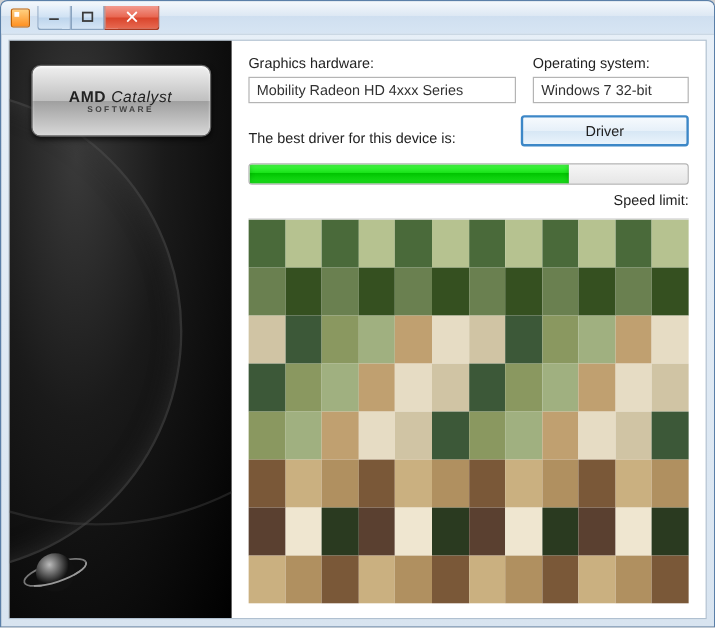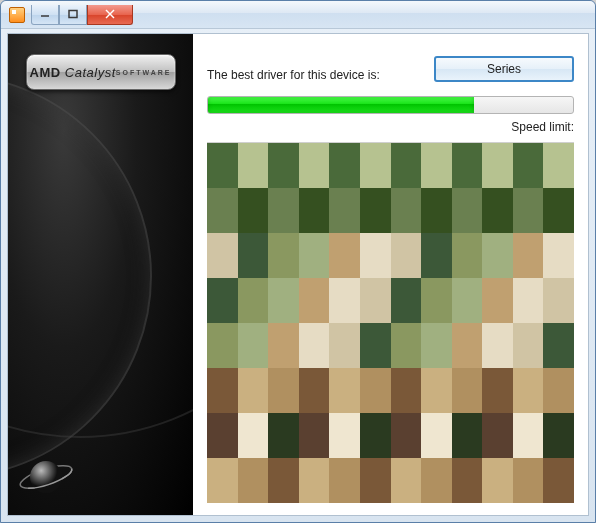--- a/index.html
+++ b/index.html
@@ -94,26 +94,27 @@
     content:"";
     position:absolute;
     width:500px;height:500px;
     border: 2px solid rgba(70,70,70,0.4);
     border-radius:50%;
     top: -100px; left: -180px;
   }
   .logo-badge {
     margin: 20px auto 0 auto;
     width: 150px;
-    height: 36px;
+    height: 60px;
     background: linear-gradient(to bottom, #f0f0f0 0%, #c0c0c0 50%, #a0a0a0 51%, #d8d8d8 100%);
     border-radius: 8px;
     border: 1px solid #666;
     box-shadow: inset 0 1px 2px rgba(255,255,255,0.8), 0 2px 4px rgba(0,0,0,0.6);
     display: flex;
+    flex-direction: column;
     align-items: center;
     justify-content: center;
     position: relative;
     z-index: 2;
   }
   .logo-line1 { font-size: 13px; color: #222; font-weight: 600; letter-spacing: 0.5px;}
   .logo-line1 .thin { font-weight: 300; font-style: italic; }
   .logo-line2 { font-size: 7px; color: #444; letter-spacing: 2px; font-weight: 600;}
   .sidebar-orb {
     position: absolute;
@@ -250,26 +251,36 @@
           </radialGradient>
         </defs>
         <ellipse cx="28" cy="28" rx="27" ry="8" fill="none" stroke="#777" stroke-width="1.5" transform="rotate(-18 28 28)"></ellipse>
         <circle cx="28" cy="28" r="16" fill="url(#orbg)"></circle>
         <ellipse cx="28" cy="28" rx="27" ry="8" fill="none" stroke="#999" stroke-width="1.5" stroke-dasharray="50 100" transform="rotate(-18 28 28)"></ellipse>
       </svg>
     </div>
 
     <div class="main">
 
+      <div class="row">
+        <div class="field gh">
+          <div class="label">Graphics hardware:</div>
+          <div class="ro-input">Mobility Radeon HD 4xxx Series</div>
+        </div>
+        <div class="field os">
+          <div class="label">Operating system:</div>
+          <div class="ro-input">Windows 7 32-bit</div>
+        </div>
+      </div>
 
       <div class="row2">
         <div class="driver-col">
           <div class="label">The best driver for this device is:</div>
         </div>
-        <button class="pause-btn">Series</button>
+        <button class="pause-btn">Driver</button>
       </div>
 
       <div class="progress-wrap">
         <div class="progress">
           <div class="progress-fill" style="width:73%"></div>
         </div>
       </div>
 
       <div class="speed-row">
         <div class="label">Speed limit:</div>

